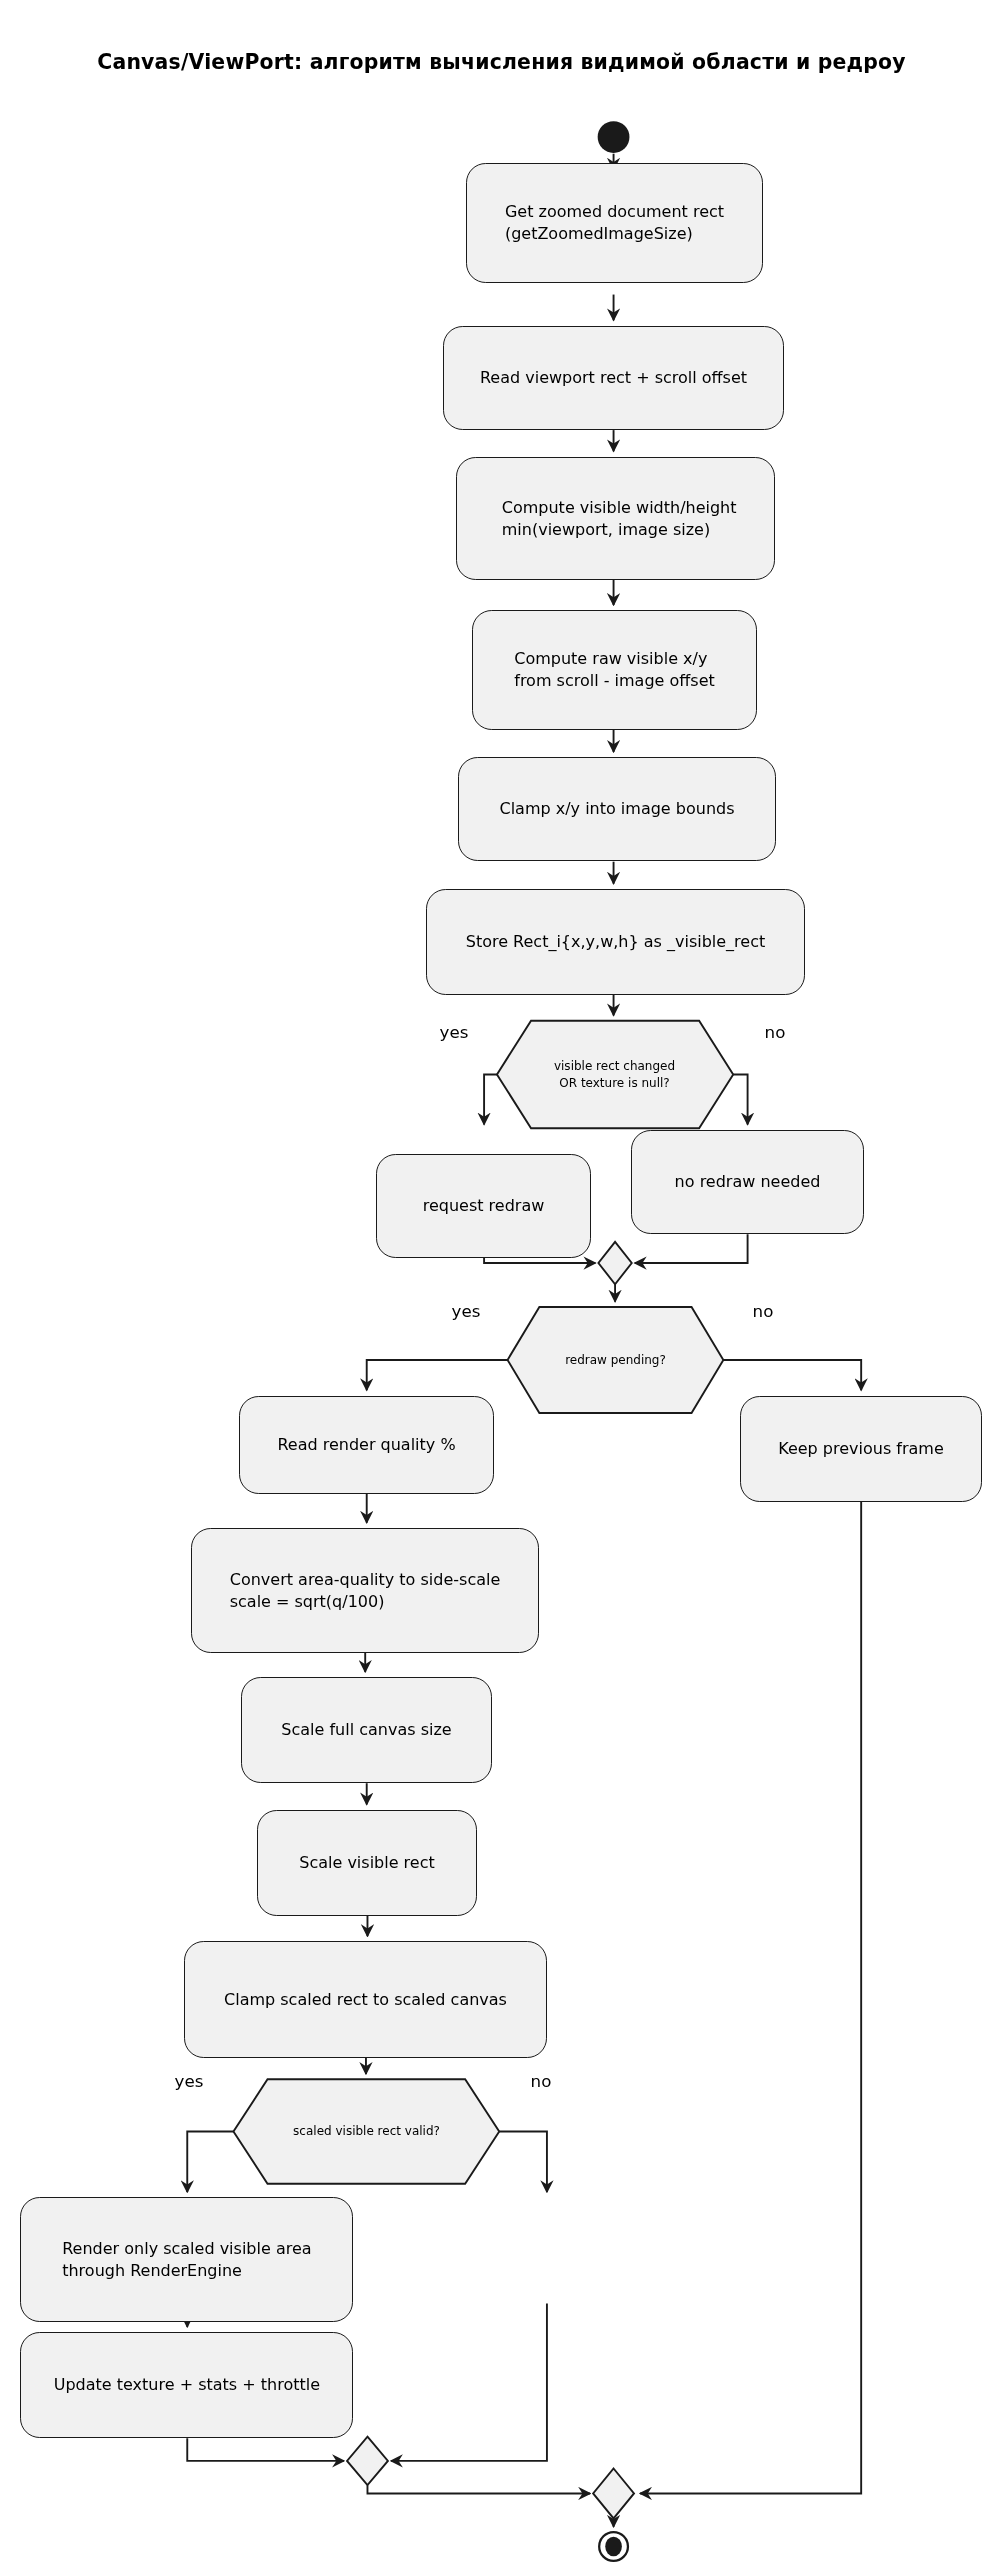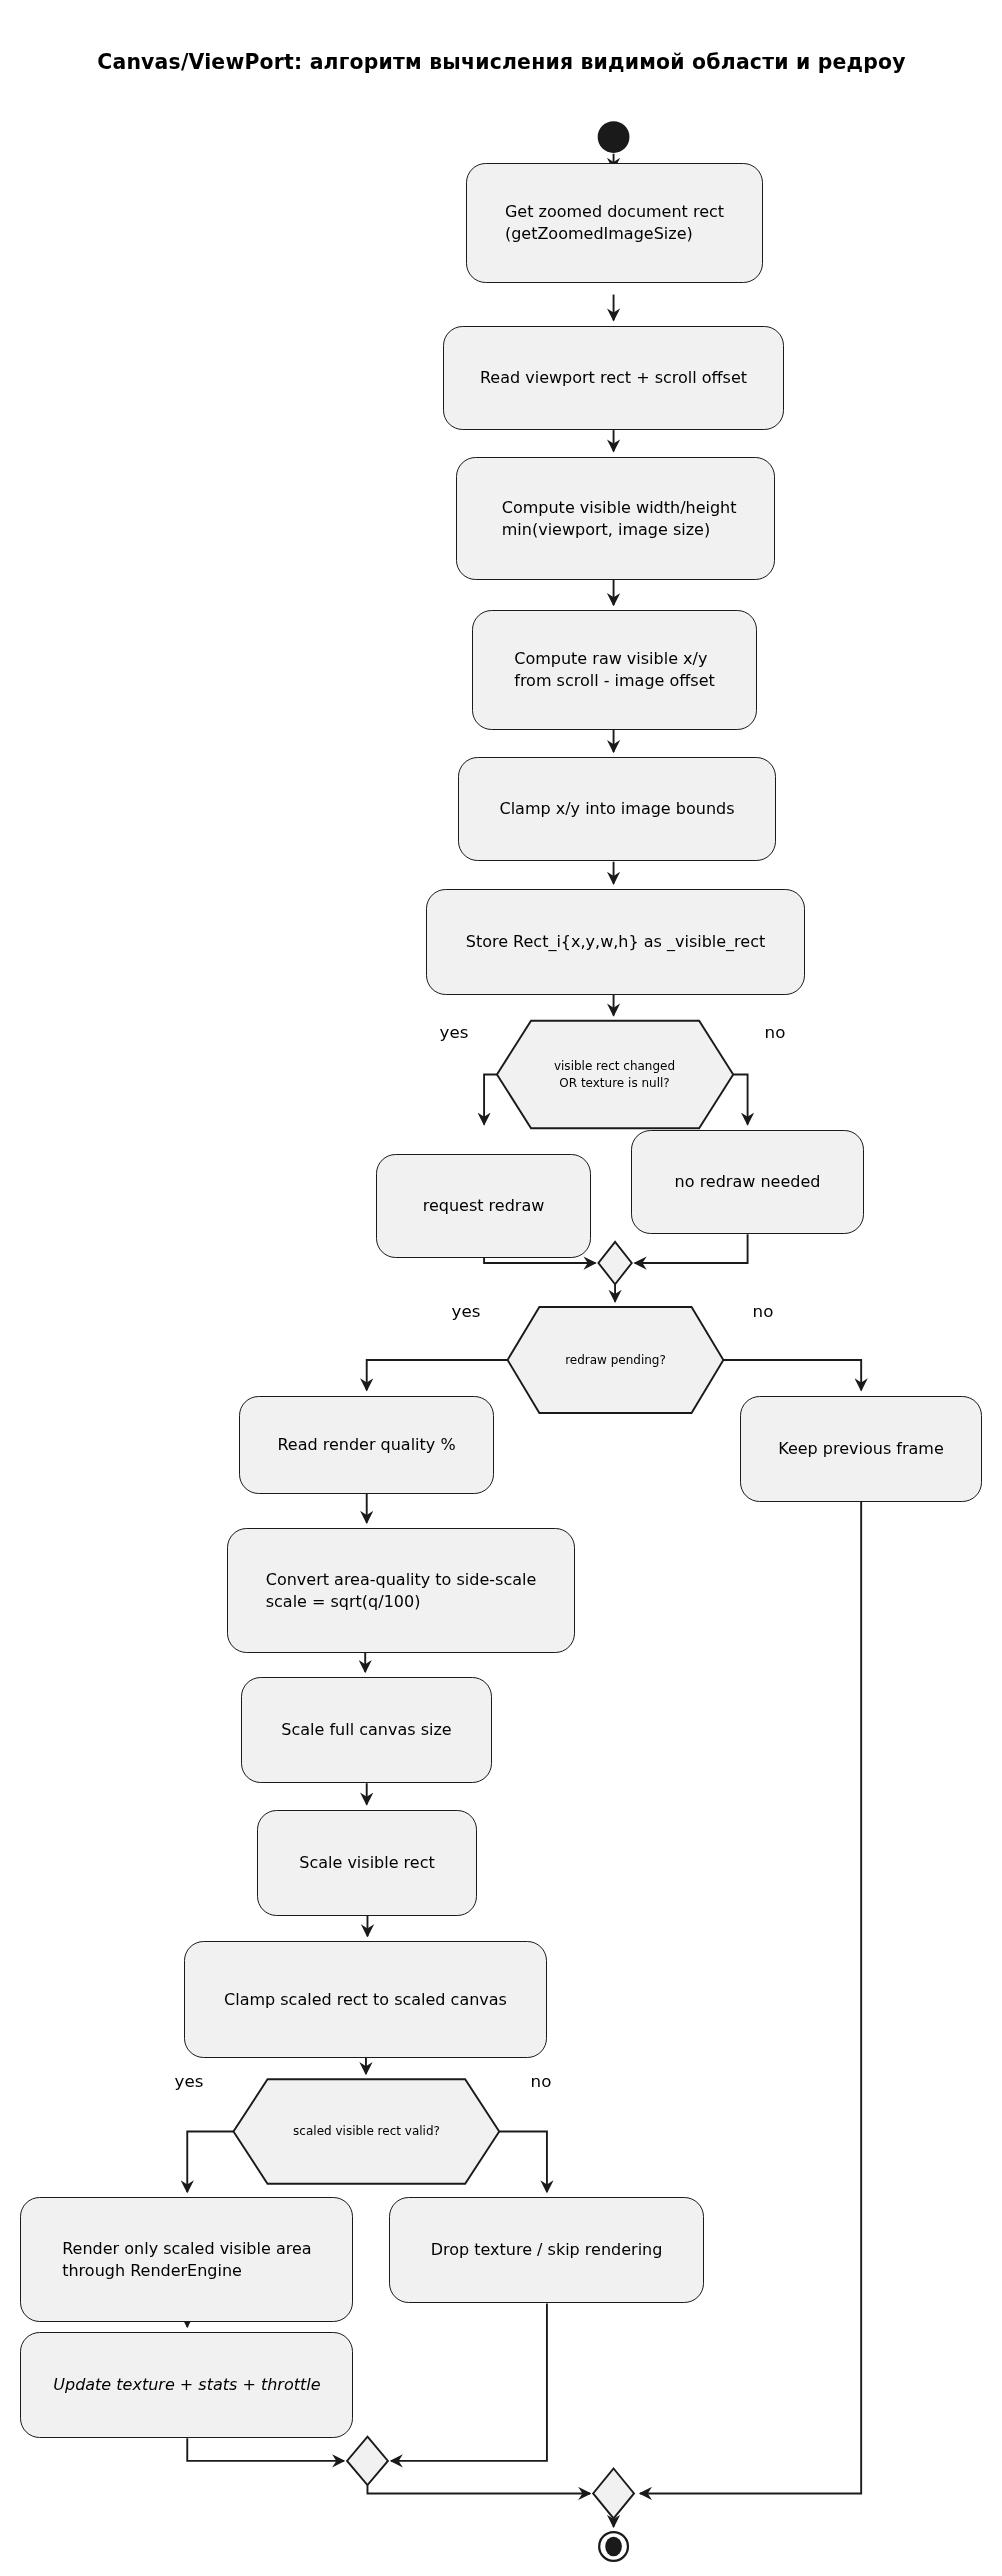--- a/index.html
+++ b/index.html
@@ -104,29 +104,28 @@
 
   <div class="node" style="left:376px;top:1130px;width:215px;height:104px;margin-top:24px;">request redraw</div>
   <div class="node" style="left:631px;top:1130px;width:233px;height:104px;">no redraw needed</div>
 
   <div class="dtext" style="left:515px;top:1307px;width:201px;height:106px;">redraw pending?</div>
   <div class="blabel" style="left:466px;top:1311px;">yes</div>
   <div class="blabel" style="left:763px;top:1311px;">no</div>
 
   <div class="node" style="left:239px;top:1396px;width:255px;height:98px;">Read render quality %</div>
   <div class="node" style="left:740px;top:1396px;width:242px;height:106px;">Keep previous frame</div>
-  <div class="node" style="left:191px;top:1528px;width:348px;height:125px;margin-left:36px;">Convert area-quality to side-scale
+  <div class="node" style="left:191px;top:1528px;width:348px;height:125px;">Convert area-quality to side-scale
 scale = sqrt(q/100)</div>
   <div class="node" style="left:241px;top:1677px;width:251px;height:106px;">Scale full canvas size</div>
   <div class="node" style="left:257px;top:1810px;width:220px;height:106px;">Scale visible rect</div>
   <div class="node" style="left:184px;top:1941px;width:363px;height:117px;">Clamp scaled rect to scaled canvas</div>
 
   <div class="dtext" style="left:241px;top:2079px;width:251px;height:104px;">scaled visible rect valid?</div>
   <div class="blabel" style="left:189px;top:2081px;">yes</div>
   <div class="blabel" style="left:541px;top:2081px;">no</div>
 
   <div class="node" style="left:20.4px;top:2197px;width:333px;height:125px;">Render only scaled visible area
 through RenderEngine</div>
-  <div class="node" style="left:389px;top:2197px;width:315px;height:106px;">Drop texture / skip rendering</div>
-  <div class="node" style="left:20.4px;top:2332px;width:333px;height:106px;font-style:italic;">Update texture + stats + throttle</div>
+  <div class="node" style="left:20.4px;top:2332px;width:333px;height:106px;">Update texture + stats + throttle</div>
 
 </div>
 
 
 </body></html>

